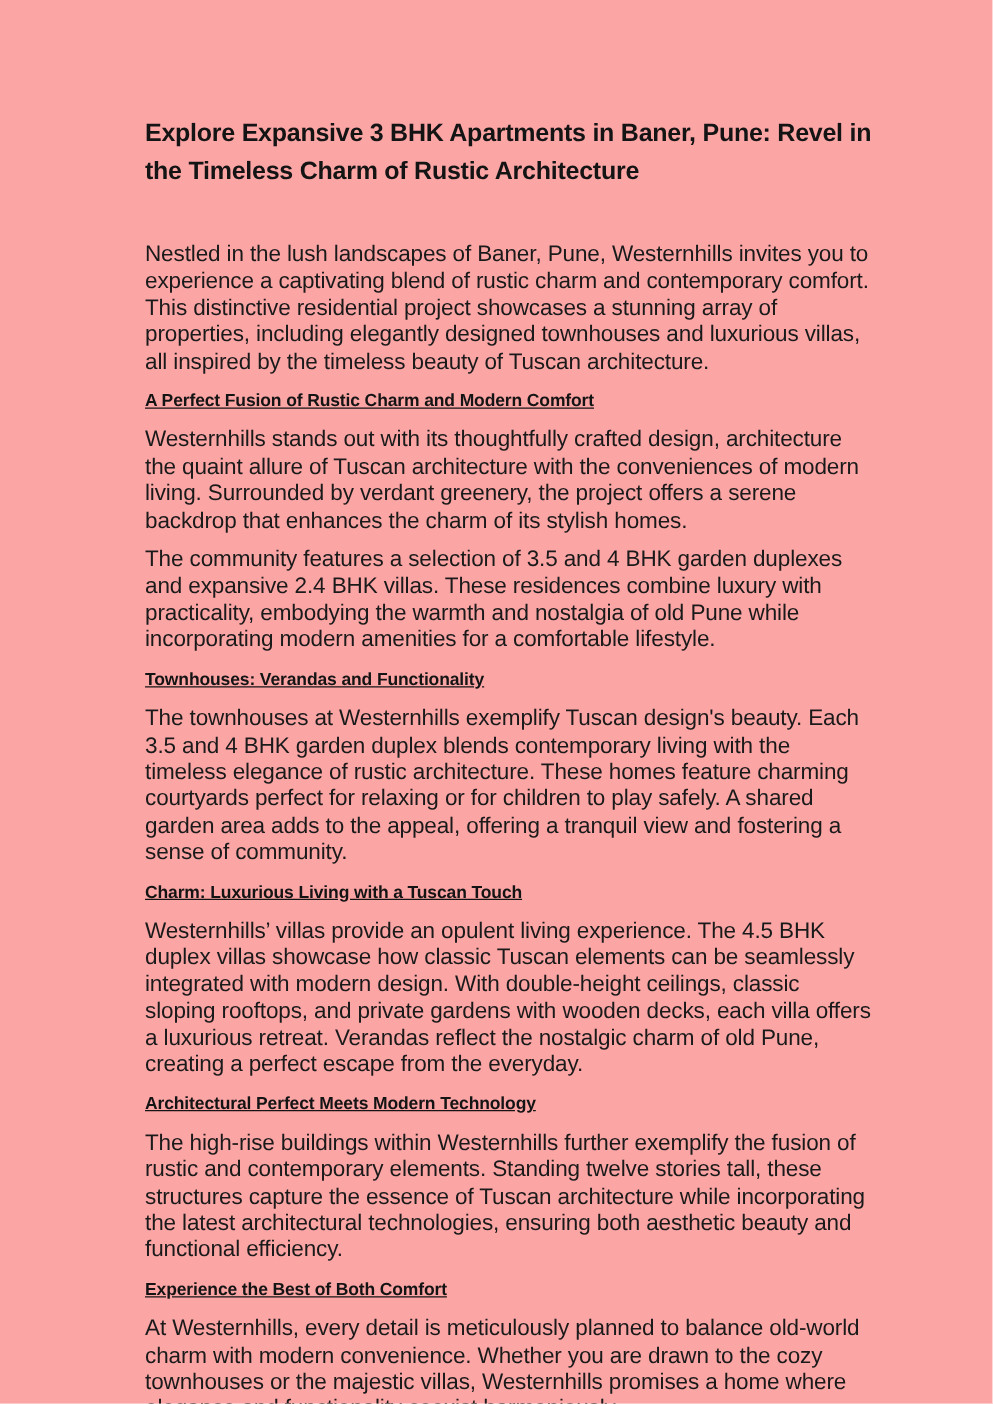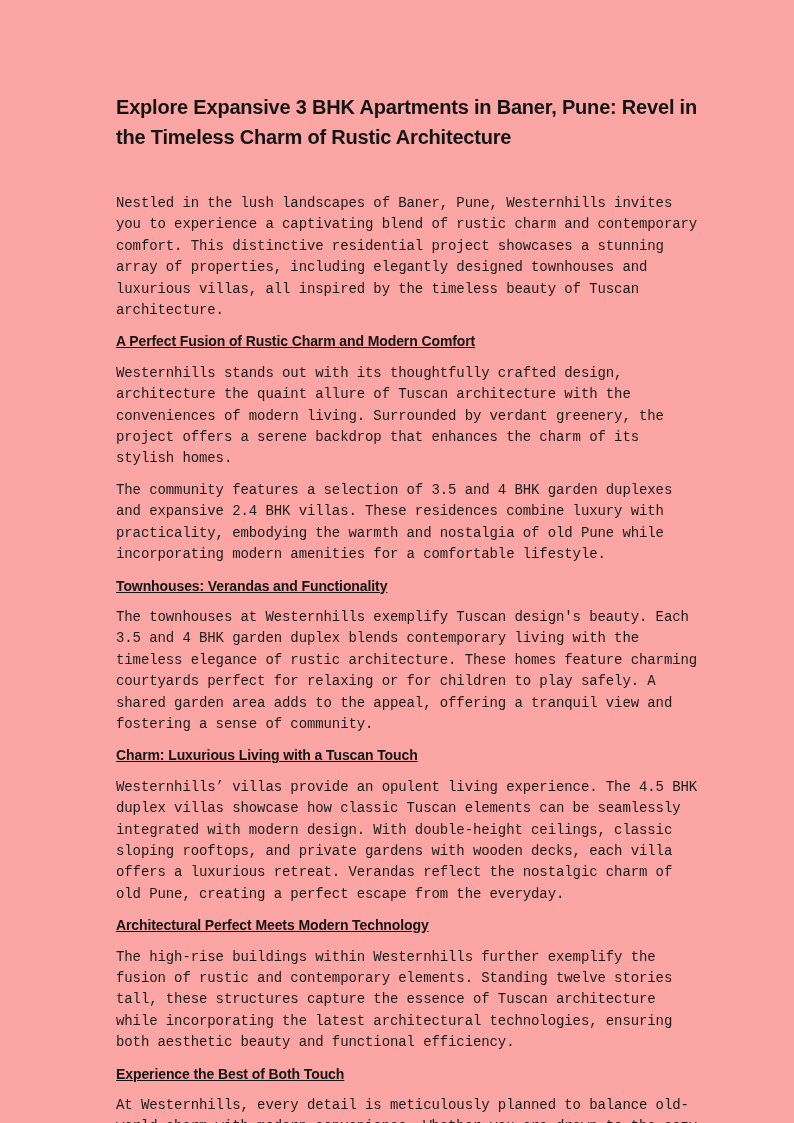--- a/index.html
+++ b/index.html
@@ -20,25 +20,24 @@
   }
   .doc-title {
     font-size: 20px;
     font-weight: bold;
     line-height: 30px;
     letter-spacing: -0.2px;
     margin: 0 0 41px 0;
     color: #141414;
   }
   .para {
-    font-size: 14px;
+    font-size: 18px;
     line-height: 21.4px;
     margin: 0 0 10px 0;
     letter-spacing: -0.1px;
-    font-family: Liberation Mono, monospace;
   }
   .heading {
     font-size: 14px;
     font-weight: bold;
     line-height: 21.4px;
     margin: 0 0 10px 0;
     color: #141414;
     letter-spacing: -0.1px;
     text-decoration: underline;
   }
@@ -70,17 +69,17 @@
     <h2 class="heading">Charm: Luxurious Living with a Tuscan Touch</h2>
     <p class="para">Westernhills’ villas provide an opulent living experience. The 4.5 BHK duplex villas showcase how classic Tuscan elements can be seamlessly integrated with modern design. With double-height ceilings, classic sloping rooftops, and private gardens with wooden decks, each villa offers a luxurious retreat. Verandas reflect the nostalgic charm of old Pune, creating a perfect escape from the everyday.</p>
   </div>
 
   <div class="section">
     <h2 class="heading">Architectural Perfect Meets Modern Technology</h2>
     <p class="para">The high-rise buildings within Westernhills further exemplify the fusion of rustic and contemporary elements. Standing twelve stories tall, these structures capture the essence of Tuscan architecture while incorporating the latest architectural technologies, ensuring both aesthetic beauty and functional efficiency.</p>
   </div>
 
   <div class="section">
-    <h2 class="heading">Experience the Best of Both Touch</h2>
+    <h2 class="heading">Experience the Best of Both Comfort</h2>
     <p class="para">At Westernhills, every detail is meticulously planned to balance old-world charm with modern convenience. Whether you are drawn to the cozy townhouses or the majestic villas, Westernhills promises a home where elegance and functionality coexist harmoniously.</p>
   </div>
 
 </div>
 
 </body></html>

